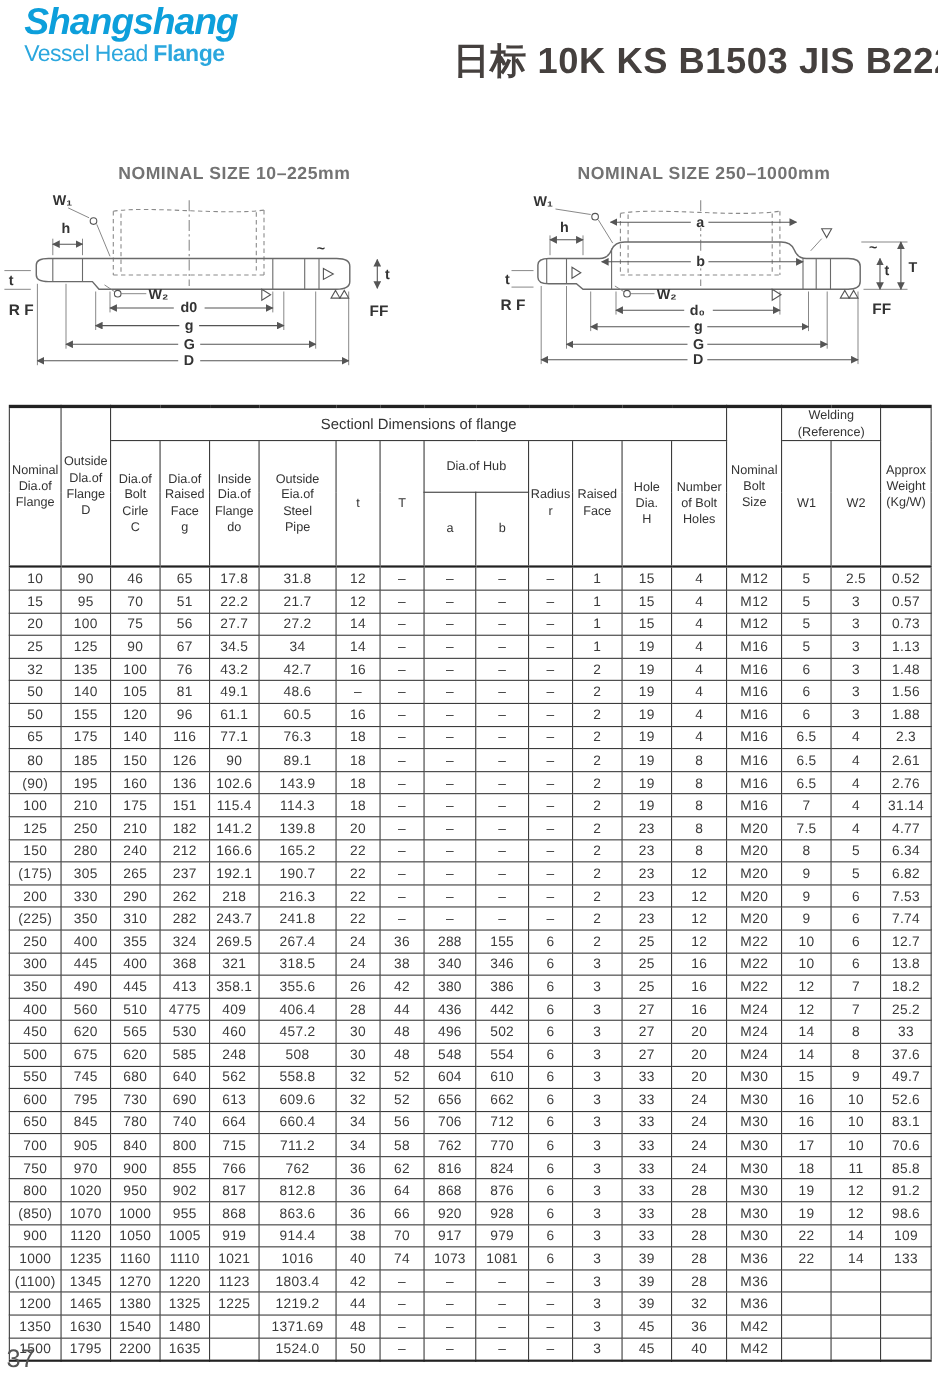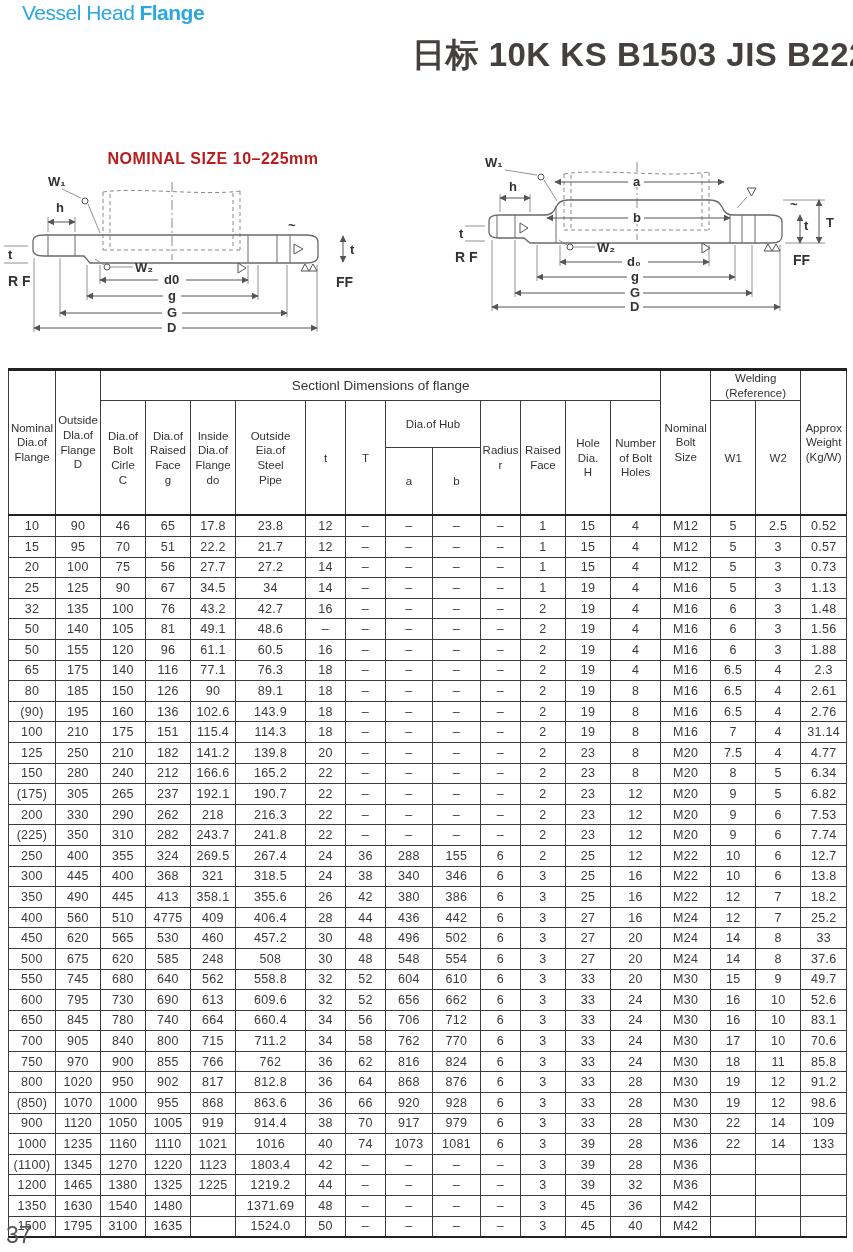--- a/index.html
+++ b/index.html
@@ -9,21 +9,21 @@
   .logo{position:absolute;left:22px;top:3px;}
   .logo-brand{font-size:34px;font-weight:bold;font-style:italic;color:#0d9fdb;letter-spacing:-1px;line-height:1.05;}
   .logo-tagline{font-size:21px;color:#2ba7de;letter-spacing:-0.5px;margin-top:-2px;}
   .logo-tagline .tag-bold{font-weight:bold;margin-left:5px;}
   .page-title{position:absolute;left:412px;top:33px;font-size:33px;font-weight:600;color:#45403e;letter-spacing:0.5px;white-space:nowrap;}
 
   
   .diagram{position:absolute;top:150px;width:426px;}
   .diagram.left{left:0;}
   .diagram.right{left:427px;}
-  .diagram-title{text-align:center;font-size:16px;font-weight:bold;color:#b91c1c;letter-spacing:0.5px;margin-bottom:2px;}
+  .diagram-title{text-align:center;font-size:16px;font-weight:bold;color:#737373;letter-spacing:0.5px;margin-bottom:2px;}
   svg{display:block;}
   .ol{fill:none;stroke:#6a6a6a;stroke-width:1.3;}
   .seg{stroke:#6a6a6a;stroke-width:1;}
   .dsh{fill:none;stroke:#8a8a8a;stroke-width:1;stroke-dasharray:4 3;}
   .cl{stroke:#8a8a8a;stroke-width:1;stroke-dasharray:10 3 2 3;}
   .dim{stroke:#555;stroke-width:1;}
   .ext{stroke:#777;stroke-width:0.8;}
   .lbl{font-family:"Liberation Sans",sans-serif;font-size:13px;font-weight:bold;fill:#333;}
   .lblbig{font-family:"Liberation Sans",sans-serif;font-size:14px;font-weight:bold;fill:#333;}
   .mask{fill:#ffffff;}
@@ -40,20 +40,21 @@
   .flange-table thead th.section{font-size:13.5px;}
   .flange-table tbody td{font-size:12.5px;height:19.6px;color:#3a3a3a;letter-spacing:0.3px;}
   .flange-table tbody tr:first-child td{border-top:2px solid #222;}
 
   .page-number{position:absolute;left:6px;top:1222px;font-size:23px;color:#555;}
 </style>
 </head>
 <body>
 
 <div class="logo">
+  <div class="logo-brand">Shangshang</div>
   <div class="logo-tagline">
     <span>Vessel Head</span><span class="tag-bold">Flange</span>
   </div>
 </div>
 <div class="page-title">日标 10K KS B1503 JIS B2220</div>
 
 <div class="diagram left">
   <div class="diagram-title">NOMINAL SIZE 10–225mm</div>
   <svg width="426" height="190" viewBox="0 0 426 190">
     <defs>
@@ -124,20 +125,21 @@
     <line class="dim" x1="343" y1="66" x2="343" y2="92" marker-start="url(#ar1)" marker-end="url(#ar1)"></line>
     <text class="lbl" x="350" y="84">t</text>
     <path class="tri" d="M294,74 L303,79 L294,84 Z"></path>
     <path class="tri" d="M238,93 L246,98 L238,103 Z"></path>
     <path class="tri" d="M301,101 L305,94 L309,101 Z"></path>
     <path class="tri" d="M309,101 L313,94 L317,101 Z"></path>
   </svg>
 </div>
 
 <div class="diagram right">
+  <div class="diagram-title">NOMINAL SIZE 250–1000mm</div>
   <svg width="427" height="190" viewBox="0 0 427 190">
     <defs>
       <marker id="ar2" viewBox="0 0 10 10" refX="9" refY="5" markerWidth="7" markerHeight="7" orient="auto-start-reverse">
           <path d="M0,0 L10,5 L0,10 Z" fill="#555"></path>
         </marker>
     </defs>
 
     <path class="dsh" d="M137,24 C170,18 240,28 282,22"></path>
     <line class="dsh" x1="137" y1="24" x2="137" y2="80"></line>
     <line class="dsh" x1="282" y1="22" x2="282" y2="80"></line>
@@ -297,21 +299,21 @@
       <th>b</th>
     </tr>
   </thead>
   <tbody>
       <tr>
         <td>10</td>
         <td>90</td>
         <td>46</td>
         <td>65</td>
         <td>17.8</td>
-        <td>23.8</td>
+        <td>31.8</td>
         <td>12</td>
         <td>–</td>
         <td>–</td>
         <td>–</td>
         <td>–</td>
         <td>1</td>
         <td>15</td>
         <td>4</td>
         <td>M12</td>
         <td>5</td>
@@ -974,21 +976,21 @@
         <td>45</td>
         <td>36</td>
         <td>M42</td>
         <td></td>
         <td></td>
         <td></td>
       </tr>
       <tr>
         <td>1500</td>
         <td>1795</td>
-        <td>3100</td>
+        <td>2200</td>
         <td>1635</td>
         <td></td>
         <td>1524.0</td>
         <td>50</td>
         <td>–</td>
         <td>–</td>
         <td>–</td>
         <td>–</td>
         <td>3</td>
         <td>45</td>

